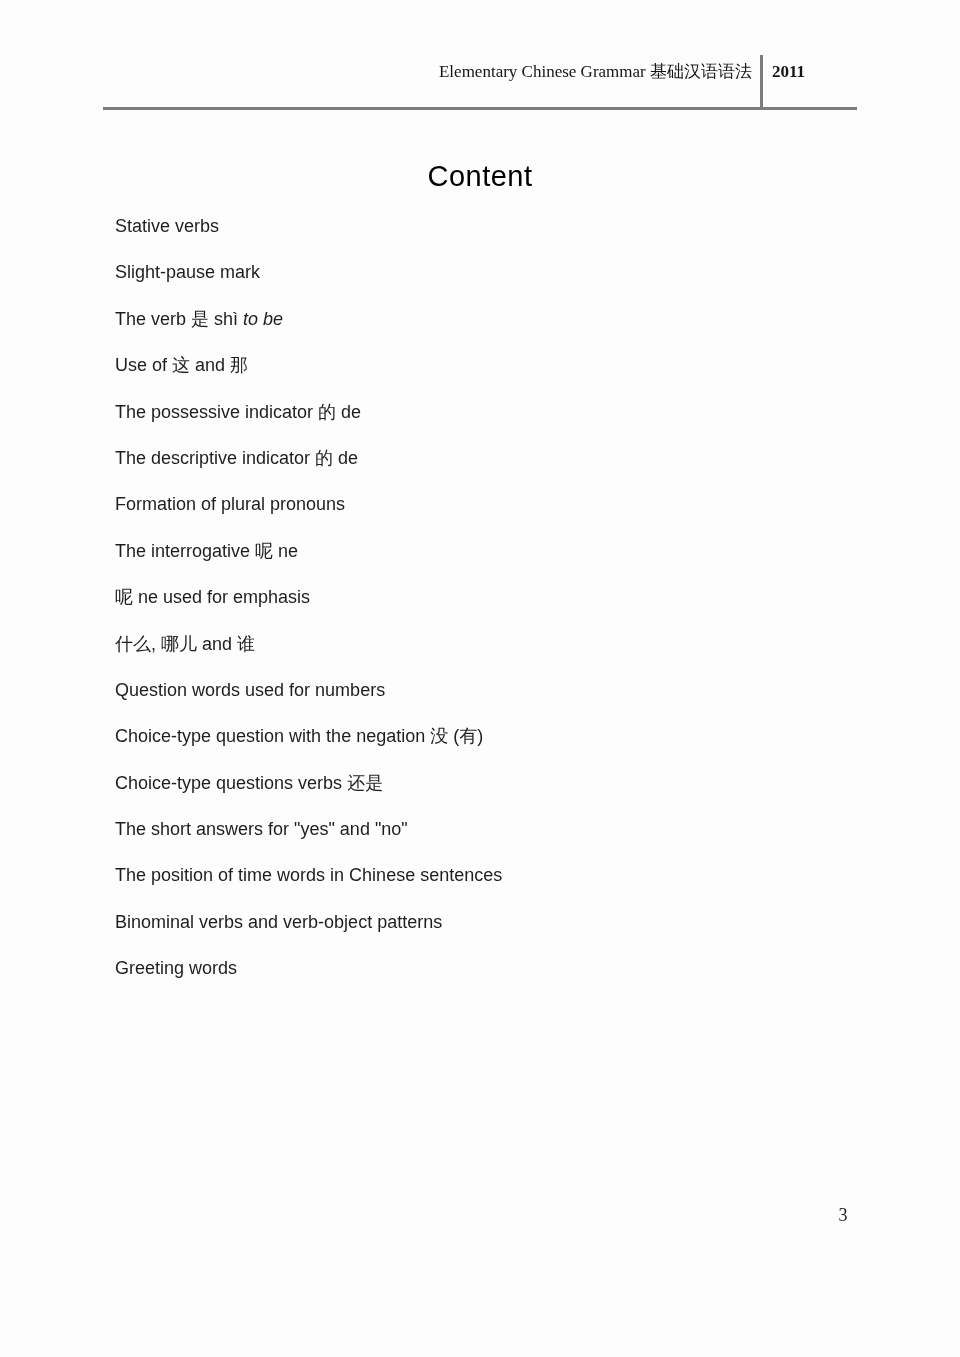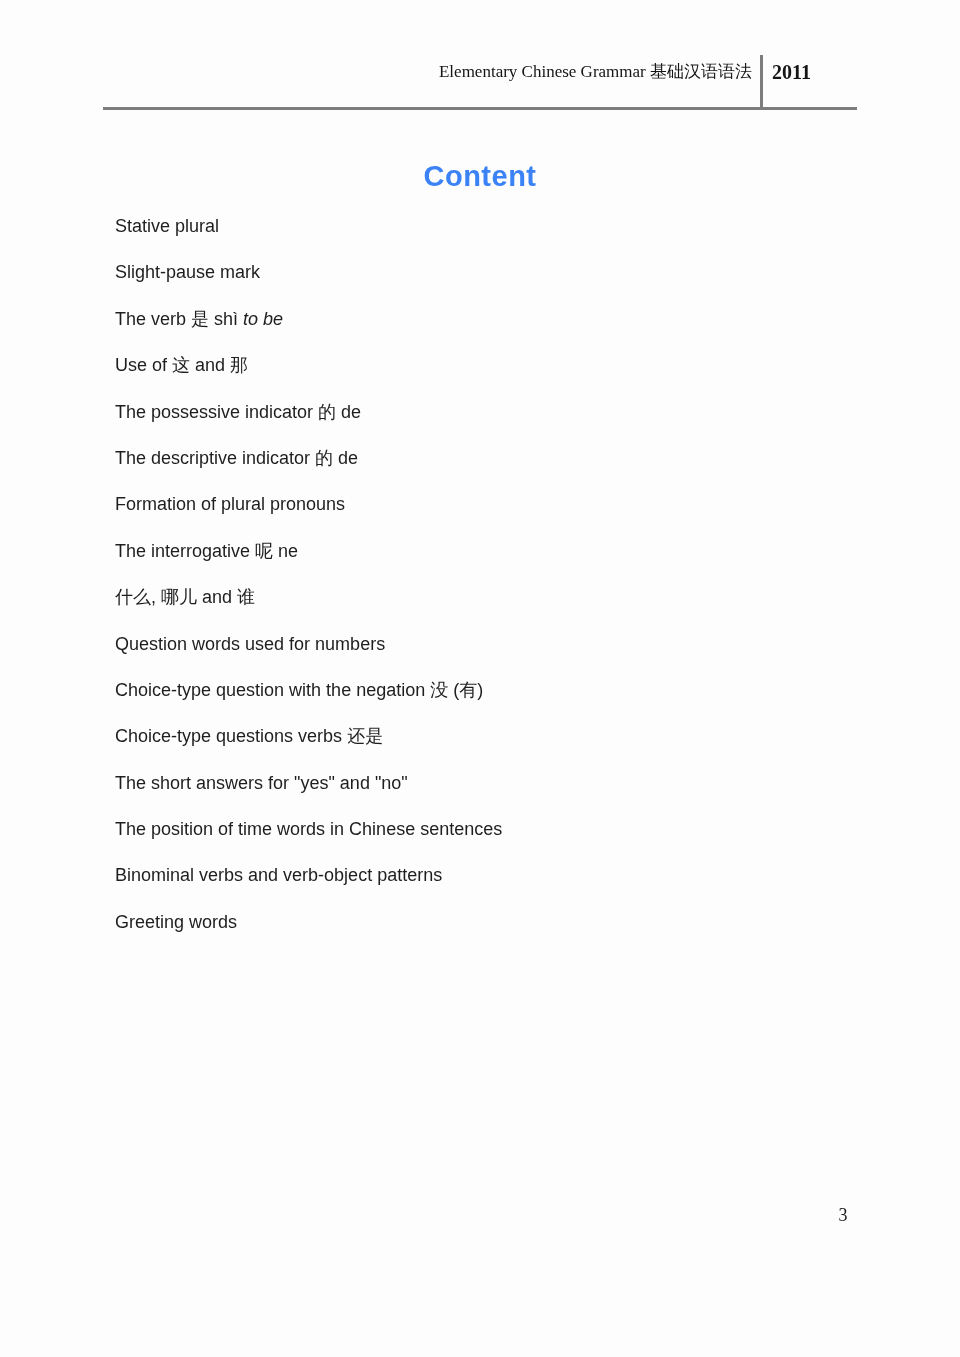--- a/index.html
+++ b/index.html
@@ -38,21 +38,21 @@
     top: 55px;
     width: 3px;
     height: 55px;
     background: #7d7d7d;
   }
   .header-year {
     position: absolute;
     left: 772px;
     top: 61px;
     font-family: "Liberation Serif", serif;
-    font-size: 20px;
+    font-size: 17px;
     line-height: 22px;
     font-weight: 700;
     color: #151515;
     white-space: nowrap;
   }
   .header-rule {
     position: absolute;
     left: 103px;
     top: 107px;
     width: 754px;
@@ -61,23 +61,23 @@
   }
 
   
   .doc-heading {
     position: absolute;
     top: 160px;
     left: 0;
     width: 960px;
     text-align: center;
     font-size: 29px;
-    font-weight: 700;
+    font-weight: 400;
     letter-spacing: 0.5px;
-    color: #3b82f6;
+    color: #000000;
   }
 
   
   .toc-list {
     position: absolute;
     top: 216px;
     left: 115px;
     width: 700px;
   }
   .toc-item {
@@ -111,28 +111,29 @@
   <div class="header-title">
     <span>Elementary Chinese Grammar </span><span class="cjk">基础汉语语法</span>
   </div>
   <div class="header-vbar"></div>
   <div class="header-year">2011</div>
   <div class="header-rule"></div>
 
   <div class="doc-heading">Content</div>
 
   <div class="toc-list">
-      <div class="toc-item"><span class="run-latin">Stative plural</span></div>
+      <div class="toc-item"><span class="run-latin">Stative verbs</span></div>
       <div class="toc-item"><span class="run-latin">Slight-pause mark</span></div>
       <div class="toc-item"><span class="run-latin">The verb </span><span class="run-cjk">是</span><span class="run-latin"> shì </span><span class="run-it">to be</span></div>
       <div class="toc-item"><span class="run-latin">Use of </span><span class="run-cjk">这</span><span class="run-latin"> and </span><span class="run-cjk">那</span></div>
       <div class="toc-item"><span class="run-latin">The possessive indicator </span><span class="run-cjk">的</span><span class="run-latin"> de</span></div>
       <div class="toc-item"><span class="run-latin">The descriptive indicator </span><span class="run-cjk">的</span><span class="run-latin"> de</span></div>
       <div class="toc-item"><span class="run-latin">Formation of plural pronouns</span></div>
       <div class="toc-item"><span class="run-latin">The interrogative </span><span class="run-cjk">呢</span><span class="run-latin"> ne</span></div>
+      <div class="toc-item"><span class="run-cjk">呢</span><span class="run-latin"> ne used for emphasis</span></div>
       <div class="toc-item"><span class="run-cjk">什么</span><span class="run-latin">, </span><span class="run-cjk">哪儿</span><span class="run-latin"> and </span><span class="run-cjk">谁</span></div>
       <div class="toc-item"><span class="run-latin">Question words used for numbers</span></div>
       <div class="toc-item"><span class="run-latin">Choice-type question with the negation </span><span class="run-cjk">没</span><span class="run-latin"> (</span><span class="run-cjk">有</span><span class="run-latin">)</span></div>
       <div class="toc-item"><span class="run-latin">Choice-type questions verbs </span><span class="run-cjk">还是</span></div>
       <div class="toc-item"><span class="run-latin">The short answers for "yes" and "no"</span></div>
       <div class="toc-item"><span class="run-latin">The position of time words in Chinese sentences</span></div>
       <div class="toc-item"><span class="run-latin">Binominal verbs and verb-object patterns</span></div>
       <div class="toc-item"><span class="run-latin">Greeting words</span></div>
     </div>
 

